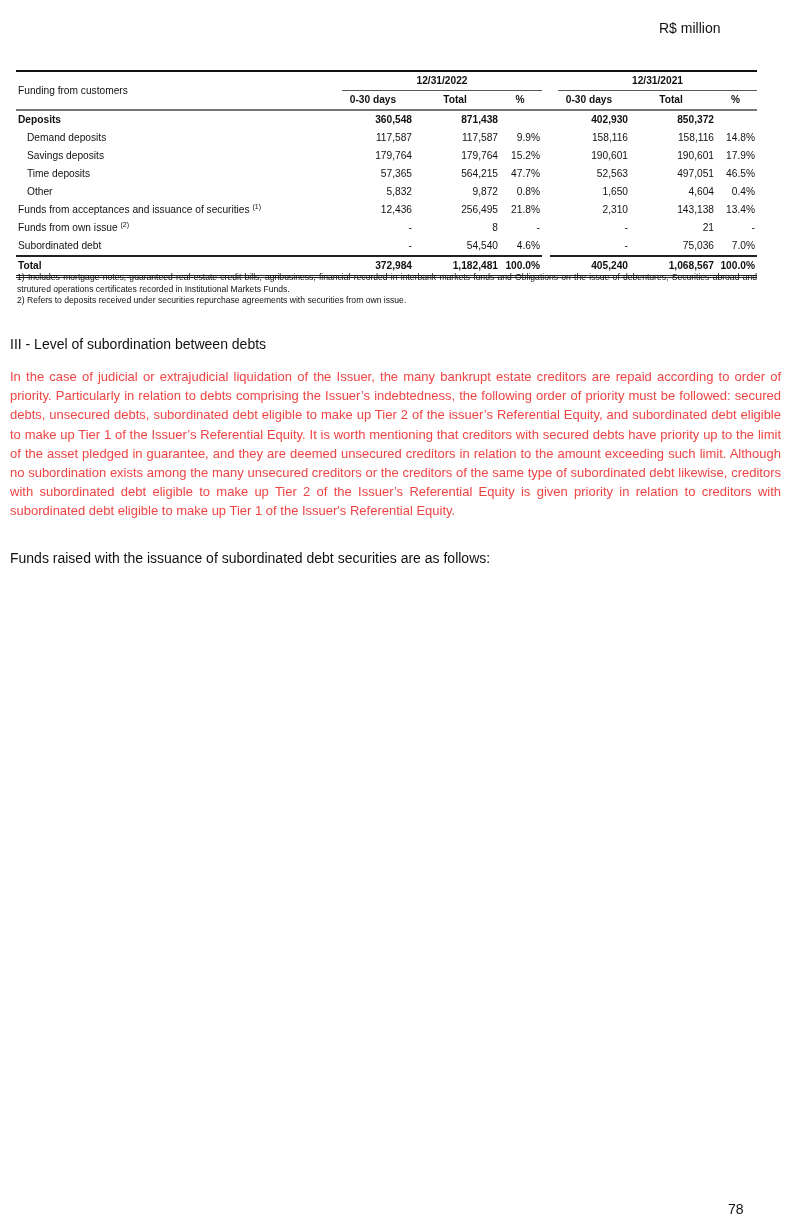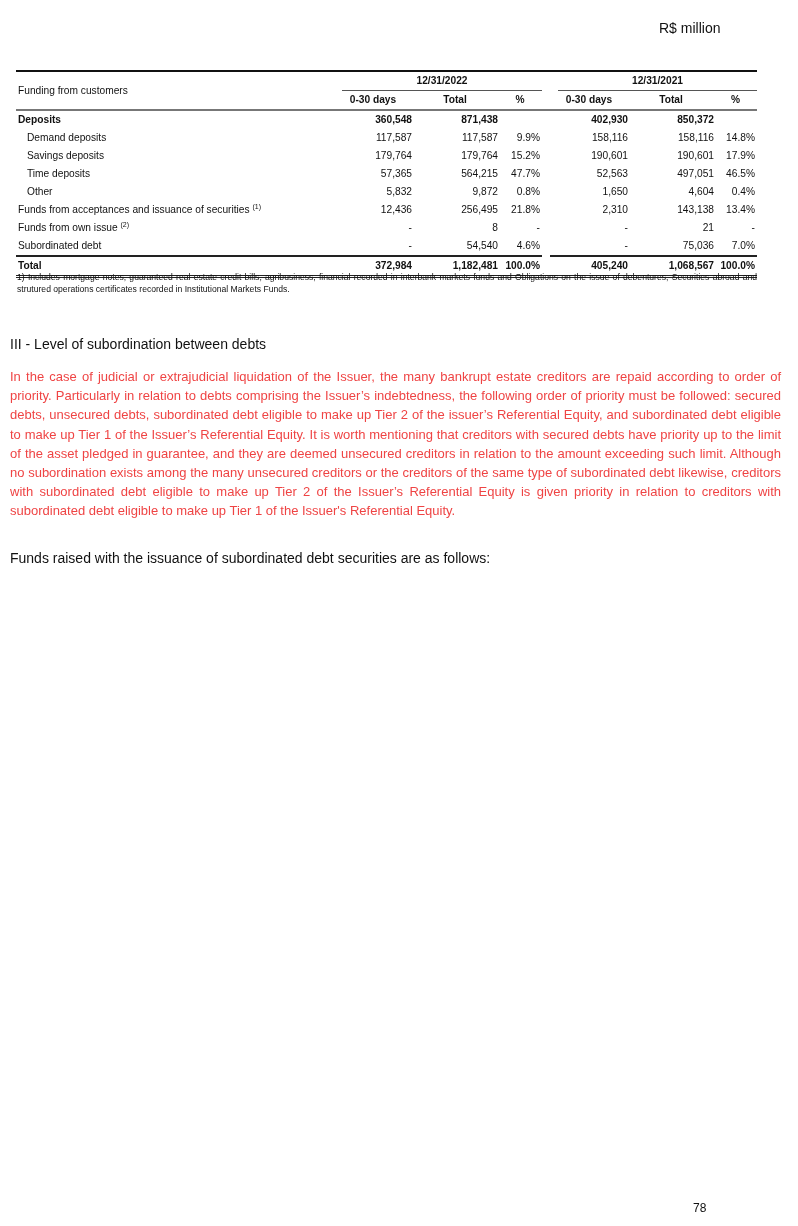--- a/index.html
+++ b/index.html
@@ -25,21 +25,21 @@
     tr.bold td { font-weight: bold; }
     tr.total td { font-weight: bold; border-top: 2px solid #222; border-bottom: 3px double #222; }
     tr.total td.gap { border-top: 0; border-bottom: 3px double #222; }
     sup { font-size: 7px; vertical-align: 4px; line-height: 0; }
 
     .notes { position: absolute; left: 17px; top: 272px; width: 740px; font-size: 8.6px; line-height: 11.5px; color: #111; text-align: justify; }
 
     .section-title { position: absolute; left: 10px; top: 336px; font-size: 14px; color: #111; }
     .para { position: absolute; left: 10px; top: 367px; width: 771px; font-size: 13px; line-height: 19.2px; text-align: justify; color: #ef4444; }
     .para2 { position: absolute; left: 10px; top: 549px; width: 771px; font-size: 14px; line-height: 19px; color: #111; }
-    .page-num { position: absolute; left: 693px; top: 1201px; font-size: 12px; color: #111; }
+    .page-num { position: absolute; left: 728px; top: 1201px; font-size: 14px; color: #111; }
   </style>
 </head>
 <body>
 
 <div class="unit">R$ million</div>
 
 <div class="tbl-wrap">
   <table class="fund">
     <colgroup>
       <col style="width:318px">
@@ -162,19 +162,20 @@
         <td class="num">405,240</td>
         <td class="num">1,068,567</td>
         <td class="pct">100.0%</td>
       </tr>
     </tbody>
   </table>
 </div>
 
 <div class="notes">
   <div>1) Includes mortgage notes, guaranteed real estate credit bills, agribusiness, financial recorded in interbank markets funds and Obligations on the issue of debentures, Securities abroad and strutured operations certificates recorded in Institutional Markets Funds.</div>
+  <div>2) Refers to deposits received under securities repurchase agreements with securities from own issue.</div>
 </div>
 
 <div class="section-title">III - Level of subordination between debts</div>
 <div class="para">In the case of judicial or extrajudicial liquidation of the Issuer, the many bankrupt estate creditors are repaid according to order of priority. Particularly in relation to debts comprising the Issuer’s indebtedness, the following order of priority must be followed: secured debts, unsecured debts, subordinated debt eligible to make up Tier 2 of the issuer’s Referential Equity, and subordinated debt eligible to make up Tier 1 of the Issuer’s Referential Equity. It is worth mentioning that creditors with secured debts have priority up to the limit of the asset pledged in guarantee, and they are deemed unsecured creditors in relation to the amount exceeding such limit.  Although no subordination exists among the many unsecured creditors or the creditors of the same type of subordinated debt likewise, creditors with subordinated debt eligible to make up Tier 2 of the Issuer’s Referential Equity is given priority in relation to creditors with subordinated debt eligible to make up Tier 1 of the Issuer's Referential Equity.</div>
 <div class="para2">Funds raised with the issuance of subordinated debt securities are as follows:</div>
 
 <div class="page-num">78</div>
 
 </body></html>

